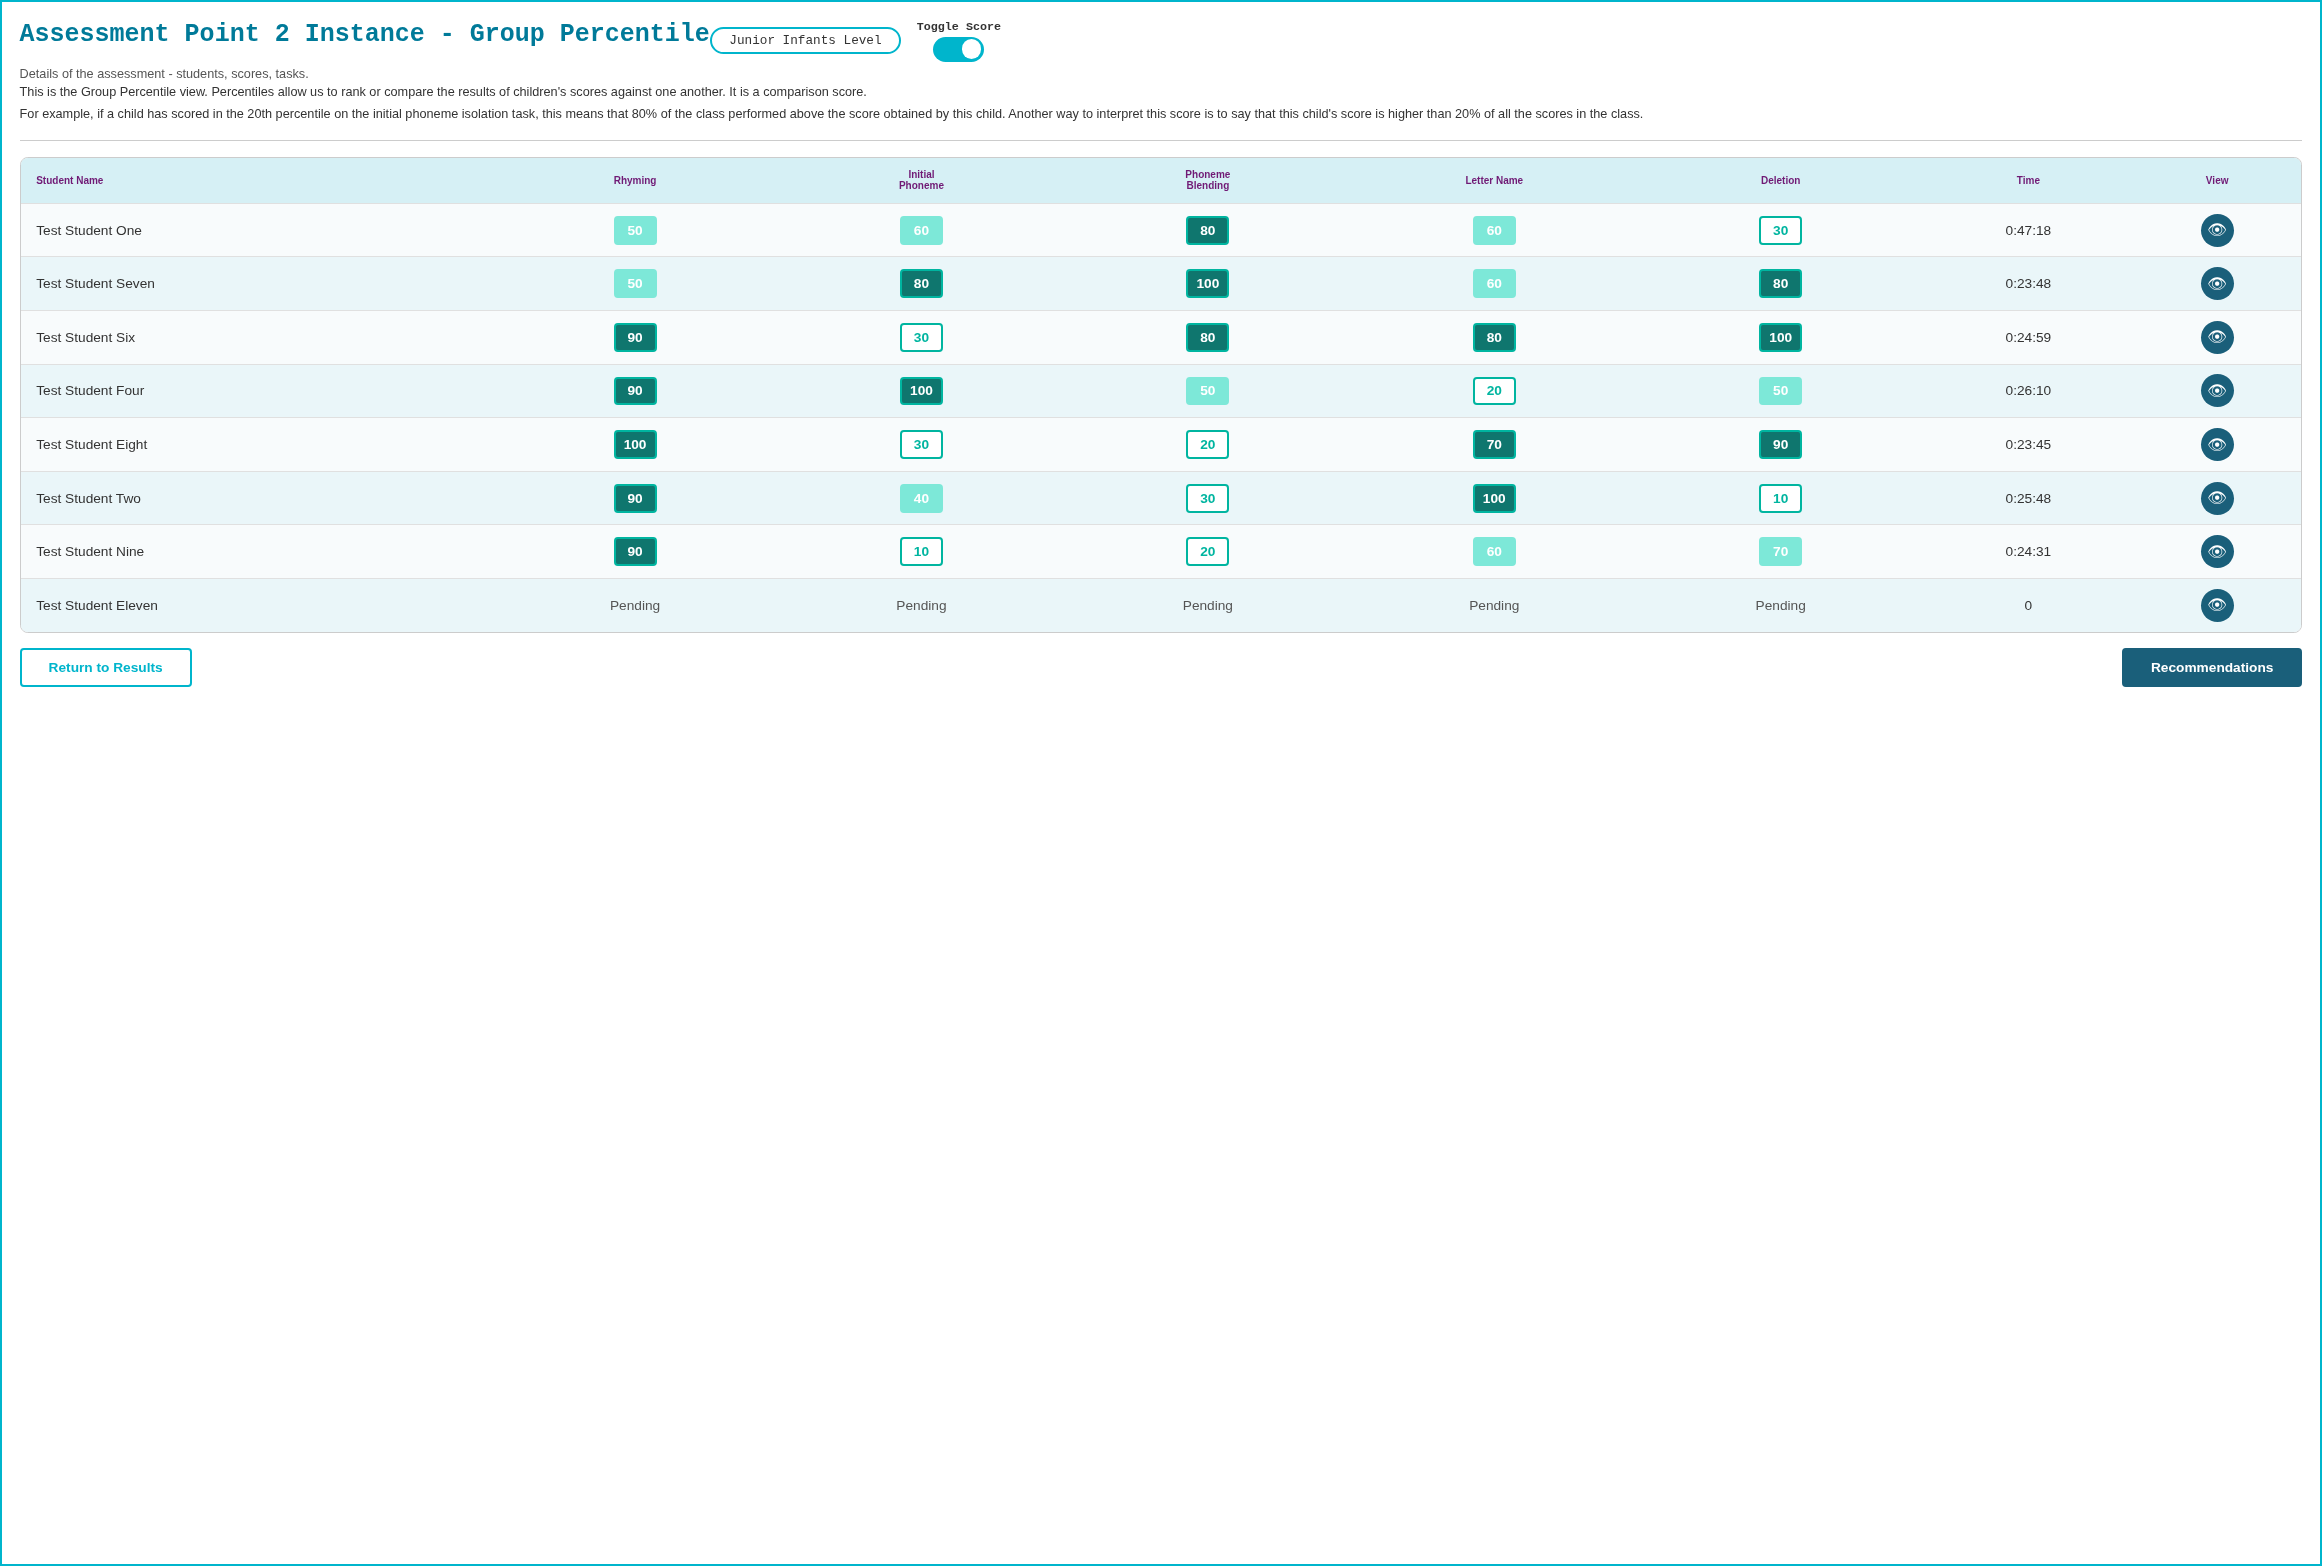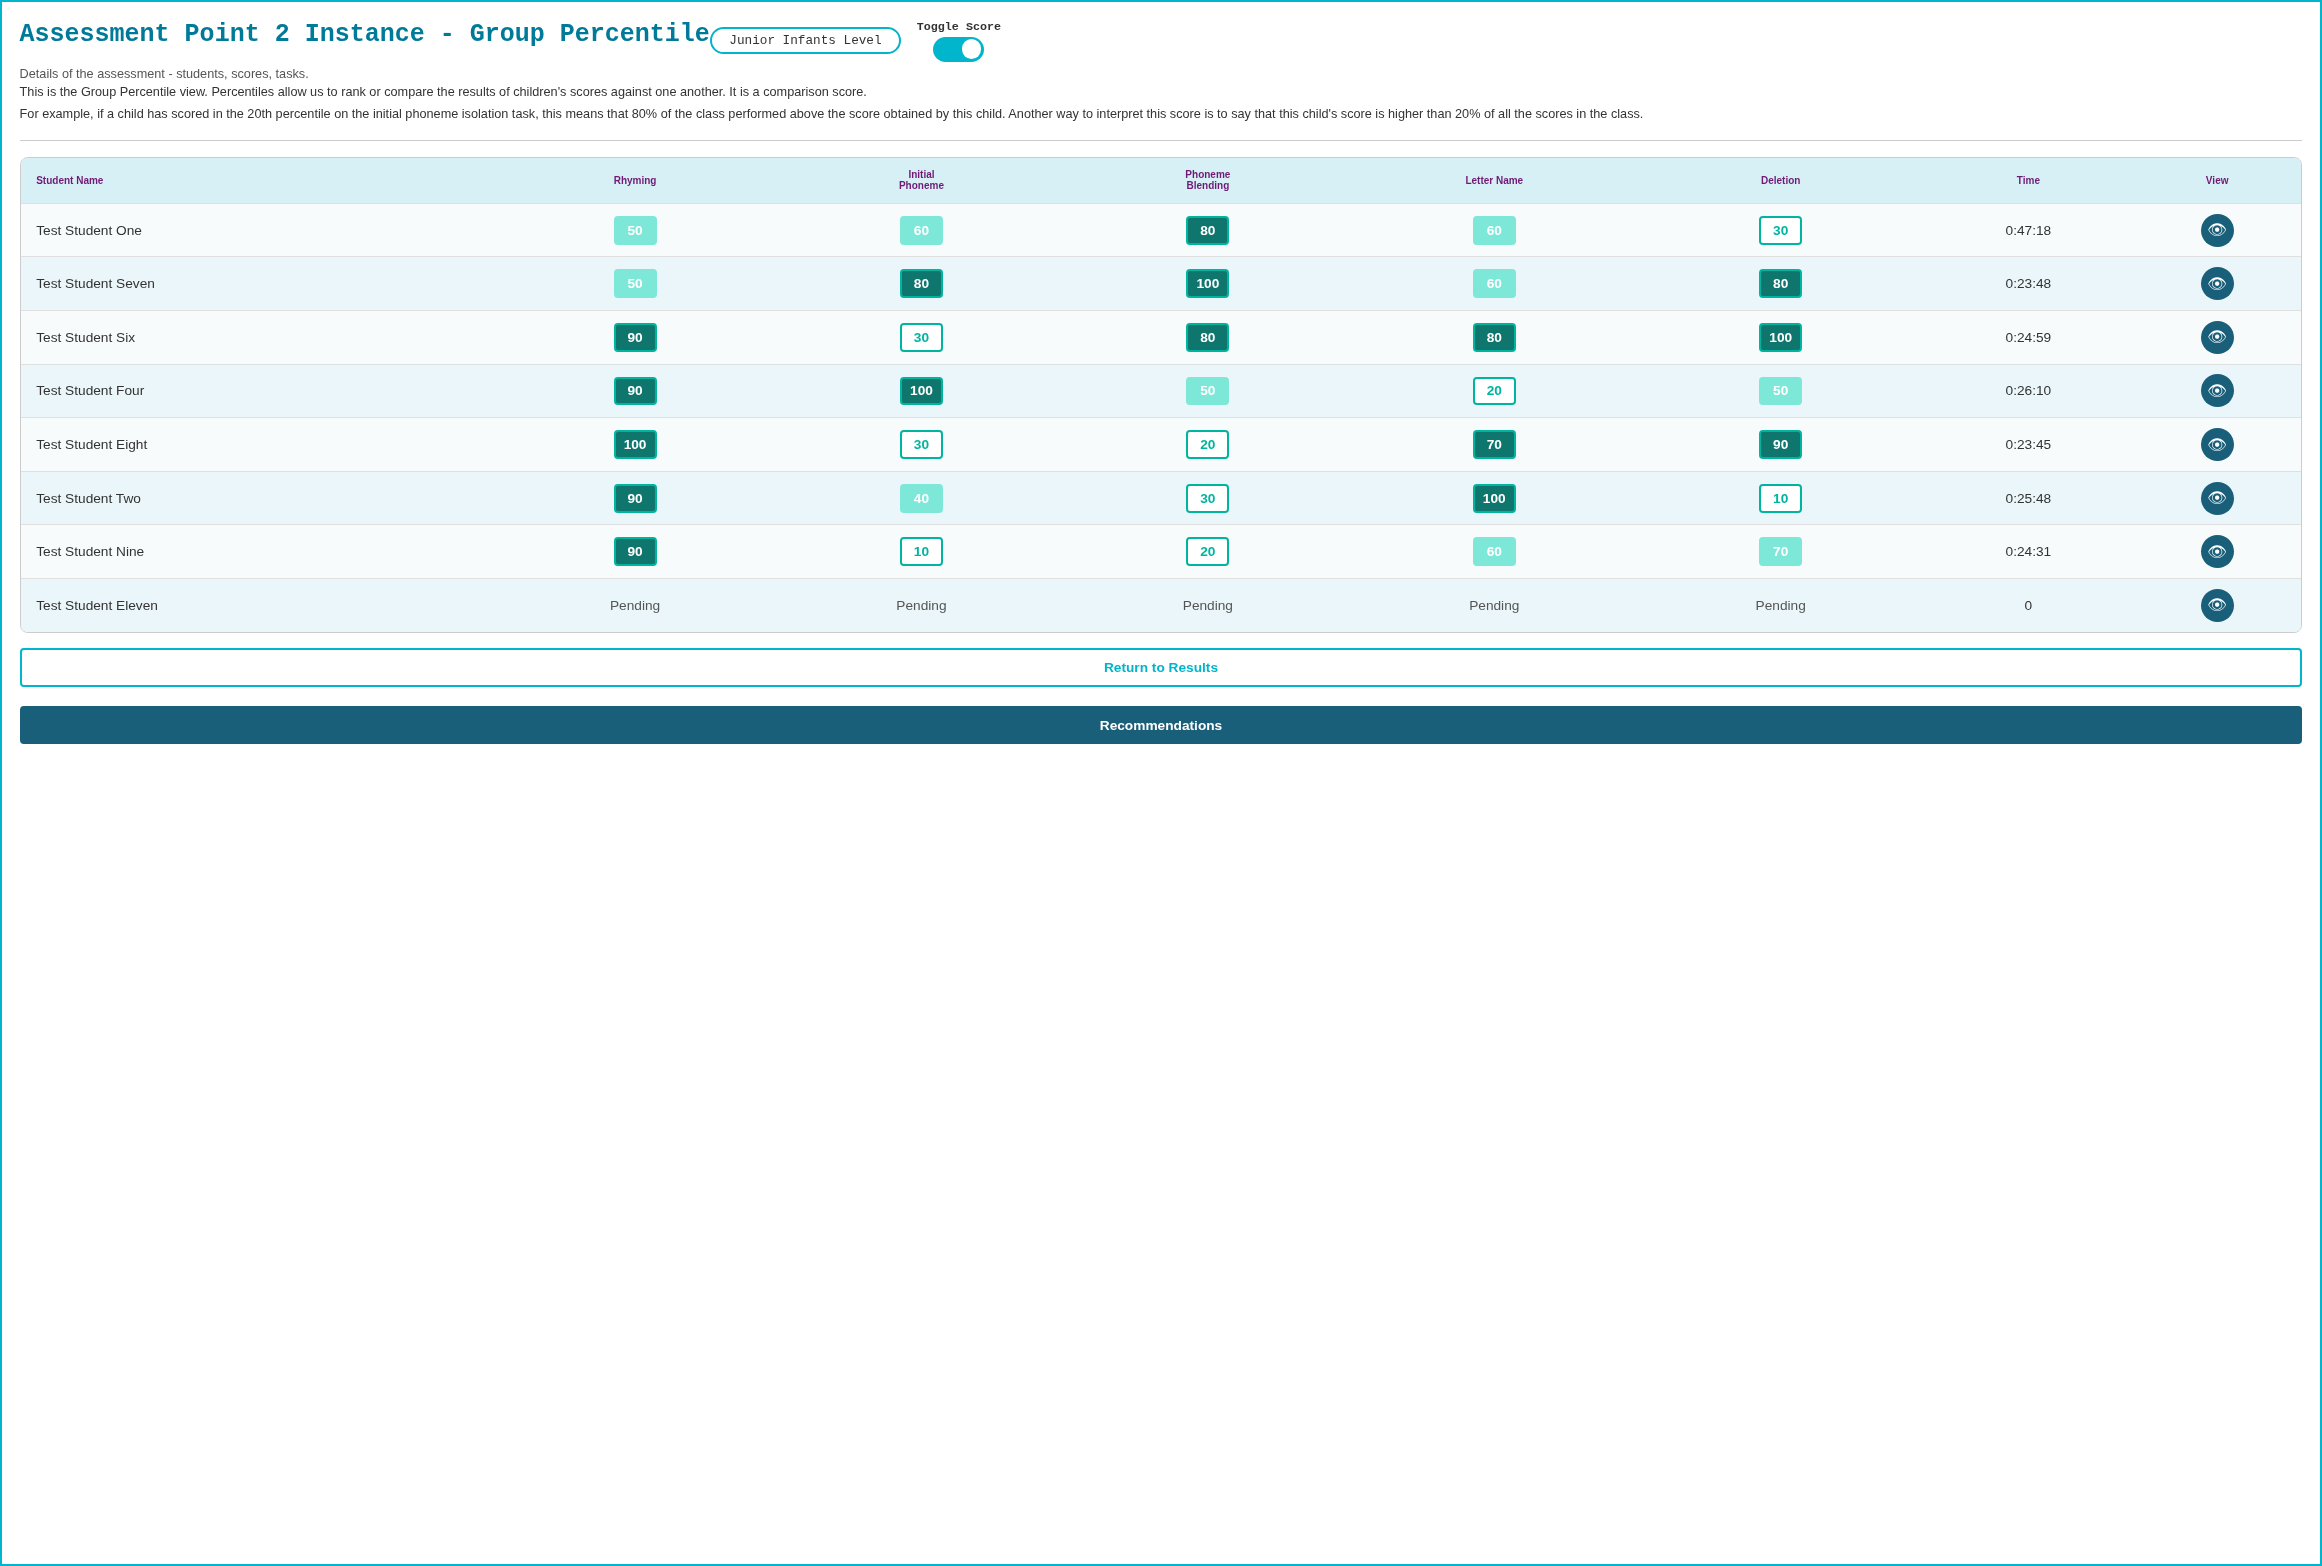--- a/index.html
+++ b/index.html
@@ -174,24 +174,23 @@
       display: inline-flex;
       align-items: center;
       justify-content: center;
     }
     .eye-icon {
       color: #fff;
       font-size: 15.6px;
     }
     .footer-buttons {
       display: flex;
-      justify-content: flex-end;
+      justify-content: space-between;
       gap: 19px;
       margin-top: 7.8px;
-      flex-direction: column;
     }
     .btn-return {
       padding: 9.8px 27px;
       border: 2px solid #00b5cc;
       border-radius: 3.9px;
       background: #fff;
       color: #00b5cc;
       font-size: 13.7px;
       font-weight: bold;
       cursor: pointer;

